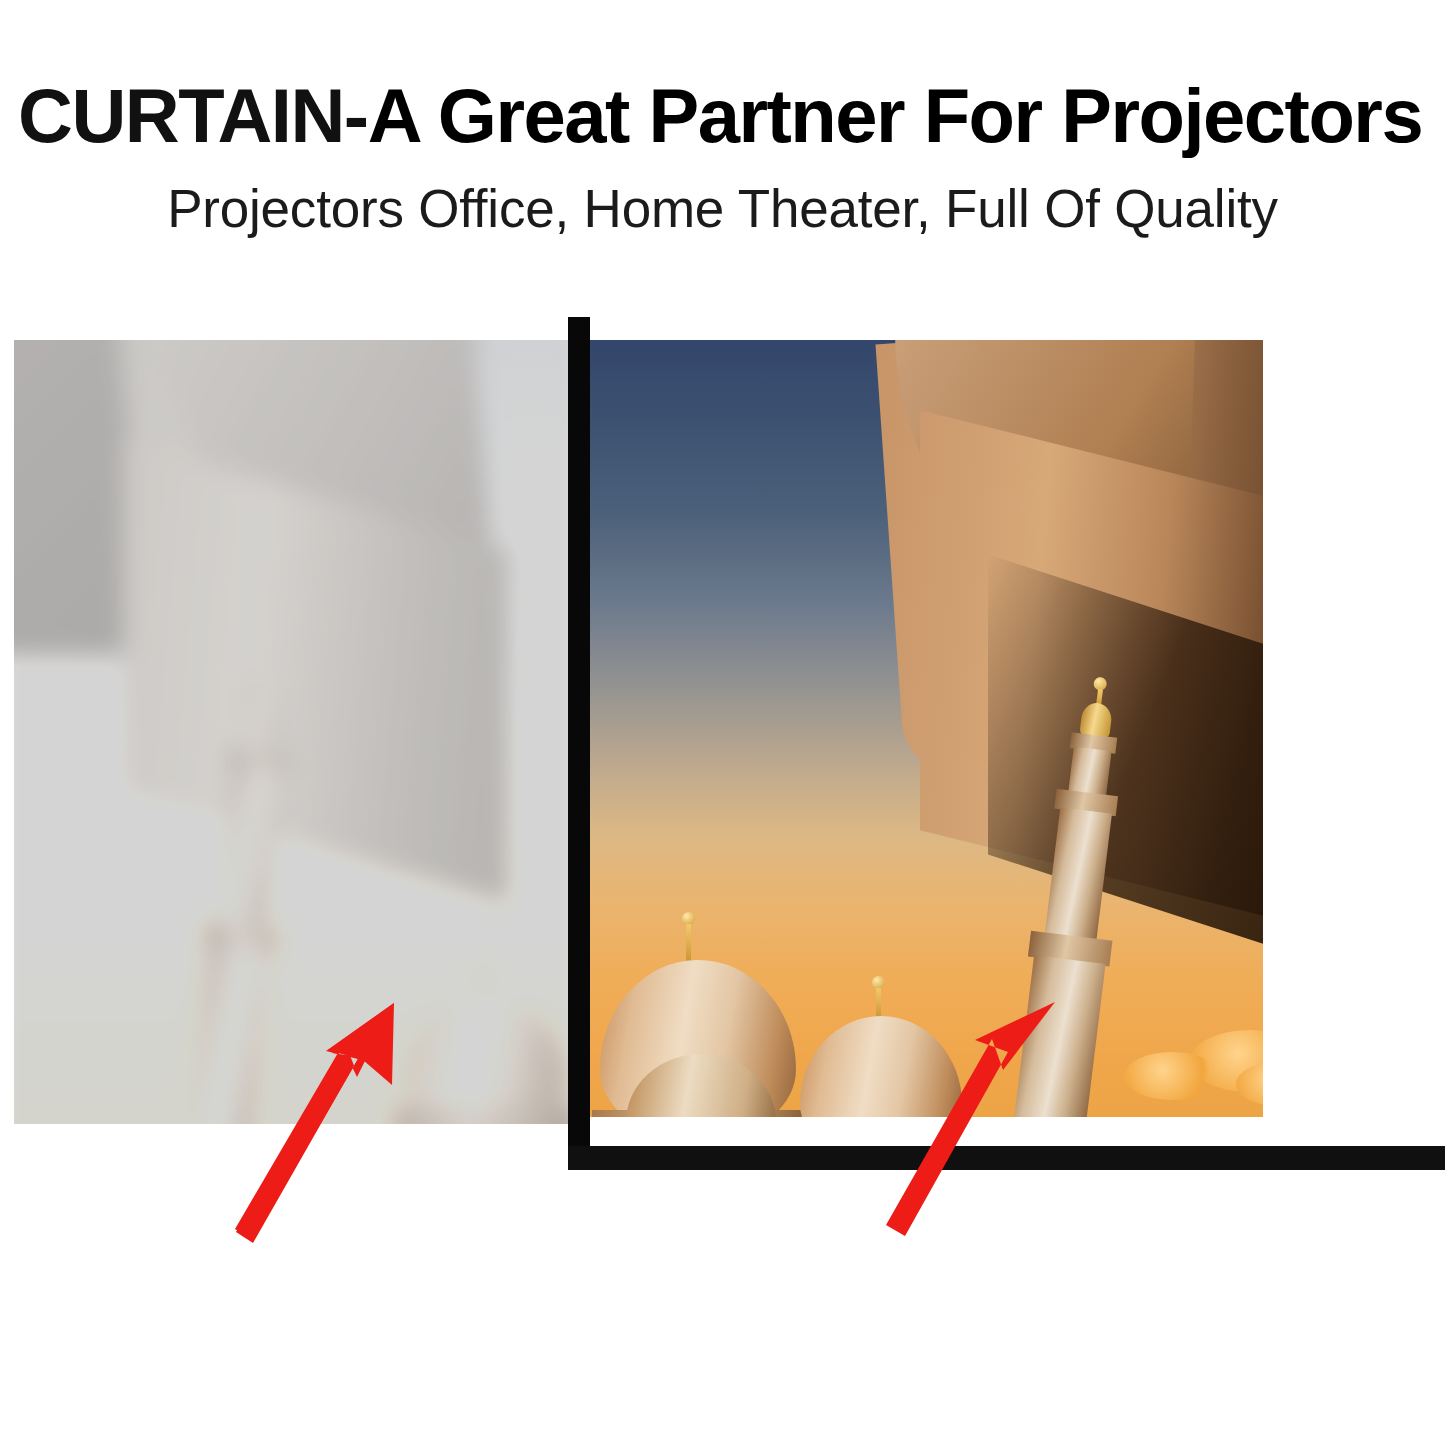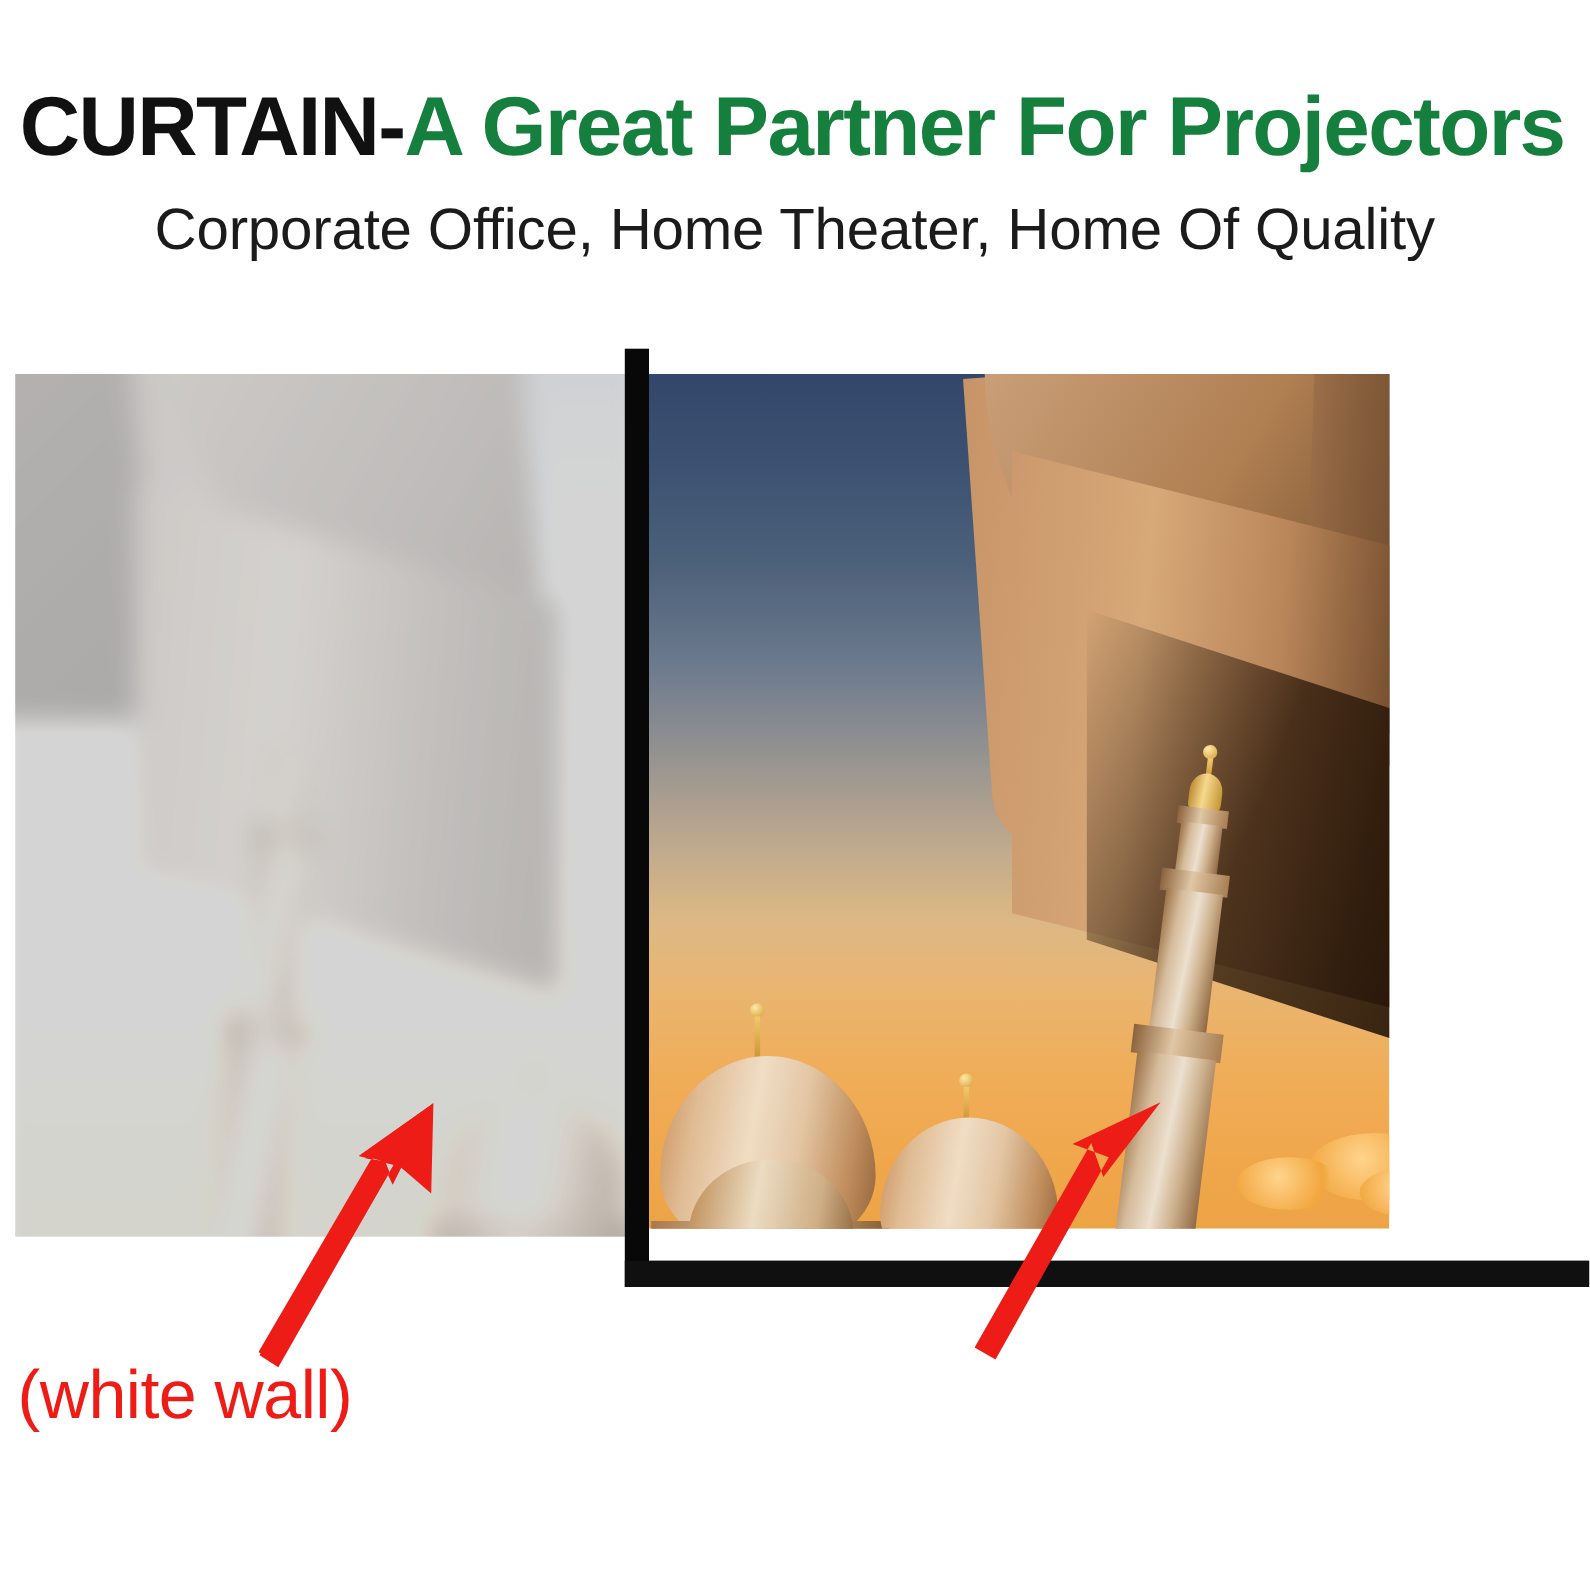--- a/index.html
+++ b/index.html
@@ -6,21 +6,21 @@
   body{width:1445px;height:1445px;overflow:hidden;
        font-family:"Liberation Sans","DejaVu Sans",sans-serif;}
   #stage{position:relative;width:1445px;height:1445px;background:#ffffff;}
 
   
   .headline{
     position:absolute;left:18px;top:78px;width:1410px;
     font-size:76px;font-weight:bold;letter-spacing:-1.5px;
     white-space:nowrap;line-height:1;color:#111111;
   }
-  .headline .red{color:#15803d;}
+  .headline .red{color:#000000;}
   .subtitle{
     position:absolute;left:0;top:182px;width:1445px;text-align:center;
     font-size:53px;font-weight:400;color:#1b1b1b;letter-spacing:-0.2px;
     white-space:nowrap;line-height:1;
   }
 
   
   .panel{position:absolute;overflow:hidden;}
 
   
@@ -159,21 +159,21 @@
   #cap-right{left:563px;top:1238px;}
 </style>
 </head>
 <body>
 
 <div id="stage">
 
   <div class="headline">
     <span>CURTAIN-</span><span class="red">A Great Partner For Projectors</span>
   </div>
-  <div class="subtitle">Corporate Office, Home Theater, Home Of Quality</div>
+  <div class="subtitle">Projectors Office, Home Theater, Full Of Quality</div>
 
   <div class="panel" id="panel-left">
     <div class="scene">
       <div class="layer sky-wall"></div>
       <div class="layer w-ceiling"></div>
       <div class="layer w-col"></div>
       <div class="layer w-arch"></div>
       <div class="layer w-col2"></div>
 
       <div class="minaret" style="left:150px;top:345px;width:120px;height:470px;transform:rotate(6deg);">
@@ -241,15 +241,14 @@
     <g id="arrow-left">
       <polygon points="394,1003 332,1053 359,1057 253,1243 236,1232 345,1043 355,1068" fill="#ED1C16"></polygon>
       <polygon points="394,1003 328,1050 363,1060 392,1085" fill="#ED1C16"></polygon>
       <path d="M394 1003 L326 1051 L358 1059 L253 1240 L235 1229 L342 1046 L357 1077 Z" fill="#ED1C16"></path>
     </g>
     <g id="arrow-right">
       <path d="M1055 1002 L975 1040 L1008 1052 L905 1236 L886 1225 L992 1039 L1003 1070 Z" fill="#ED1C16"></path>
     </g>
   </svg>
 
-  <div class="cap" id="cap-left">(white wall)</div>
 
 </div>
 
 </body></html>

